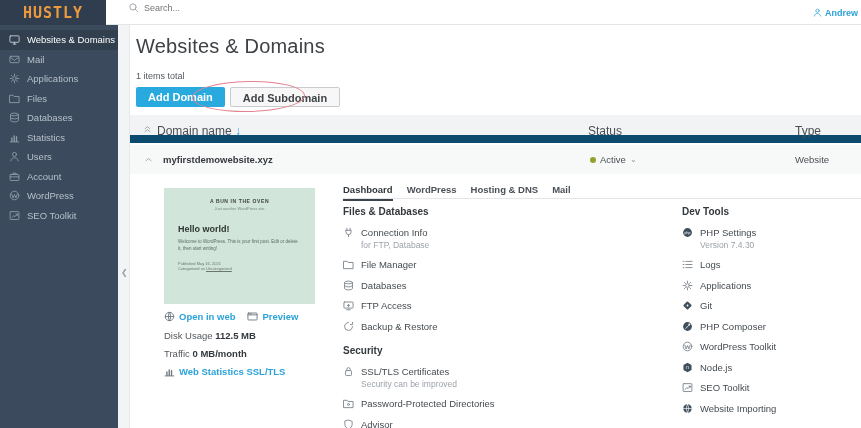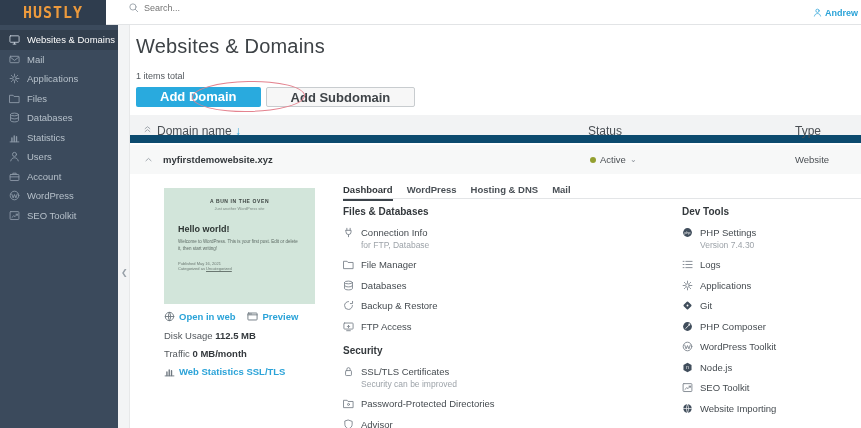--- a/index.html
+++ b/index.html
@@ -29,21 +29,21 @@
   .side-item.active .icn { color:#c3ccd5; }
 
   .rail { position:absolute; top:25px; left:118px; width:12px; height:403px; background:#f3f4f5; border-right:1px solid #e7e8e9; }
   .rail-chev { position:absolute; top:243px; left:3px; color:#98a0a8; font-size:8px; cursor:pointer; }
 
   
   .content { position:absolute; left:130px; top:25px; width:731px; height:403px; background:#fff; }
   .page-title { position:absolute; left:6px; top:10px; font-size:20px; font-weight:400; color:#3d4246; letter-spacing:0.2px; }
   .items-total { position:absolute; left:6px; top:46px; font-size:9px; color:#54595e; }
   .btnrow { position:absolute; left:6px; top:62px; display:flex; gap:5px; }
-  .btn { font-size:13px; font-weight:700; padding:0 24px; height:20px; line-height:20px; border-radius:2px; cursor:pointer; border:none; font-family:"Liberation Sans", sans-serif; }
+  .btn { font-size:11px; font-weight:700; padding:0 12px; height:20px; line-height:20px; border-radius:2px; cursor:pointer; border:none; font-family:"Liberation Sans", sans-serif; }
   .btn.primary { background:#29aade; color:#fff; }
   .btn.secondary { background:#f7f7f7; color:#3f4448; border:1px solid #c8cccf; }
   .ellipse { position:absolute; left:62px; top:56px; width:113px; height:31px; border:1.5px solid #e4838f;
     border-radius:50%; transform:rotate(-1deg); pointer-events:none; }
 
   
   .thead { position:absolute; left:0; top:90px; width:731px; height:28px; background:#f2f3f4;
     border-bottom:8px solid #0c4a6e; font-size:12px; color:#4a4f54; }
   .thead .collapse-all { position:absolute; left:12px; top:8px; color:#9aa1a8; cursor:pointer; }
   .th-domain { position:absolute; left:27px; top:9px; cursor:pointer; }
@@ -348,36 +348,36 @@
                 <path d="M1.7 6c0 .8 1.9 1.5 4.3 1.5S10.3 6.8 10.3 6"></path>
               </svg>
             </span>
           <span class="dlabel">Databases</span>
         </div>
       </div>
       <div class="ditem">
         <div class="ditem-row">
           <span class="icn dicon">
               <svg viewBox="0 0 12 12" fill="none" stroke="currentColor" stroke-width="1" stroke-linecap="round" stroke-linejoin="round">
+                <rect x="1" y="2.2" width="10" height="6.6" rx="0.8"></rect>
+                <path d="M4.6 6.2L6 4.8l1.4 1.4M6 4.8v2.6M4 10.6h4"></path>
+              </svg>
+            </span>
+          <span class="dlabel">FTP Access</span>
+        </div>
+      </div>
+      <div class="ditem">
+        <div class="ditem-row">
+          <span class="icn dicon">
+              <svg viewBox="0 0 12 12" fill="none" stroke="currentColor" stroke-width="1" stroke-linecap="round" stroke-linejoin="round">
                 <path d="M6 1.7a4.3 4.3 0 104.3 4.3"></path>
                 <path d="M10.4 1.5v2.4H8"></path>
               </svg>
             </span>
           <span class="dlabel">Backup &amp; Restore</span>
-        </div>
-      </div>
-      <div class="ditem">
-        <div class="ditem-row">
-          <span class="icn dicon">
-              <svg viewBox="0 0 12 12" fill="none" stroke="currentColor" stroke-width="1" stroke-linecap="round" stroke-linejoin="round">
-                <rect x="1" y="2.2" width="10" height="6.6" rx="0.8"></rect>
-                <path d="M4.6 6.2L6 4.8l1.4 1.4M6 4.8v2.6M4 10.6h4"></path>
-              </svg>
-            </span>
-          <span class="dlabel">FTP Access</span>
         </div>
       </div>
     </div>
 
     <div class="dsec">
       <div class="dsec-h">Security</div>
       <div class="ditem">
         <div class="ditem-row">
           <span class="icn dicon">
               <svg viewBox="0 0 12 12" fill="none" stroke="currentColor" stroke-width="1" stroke-linecap="round" stroke-linejoin="round">

